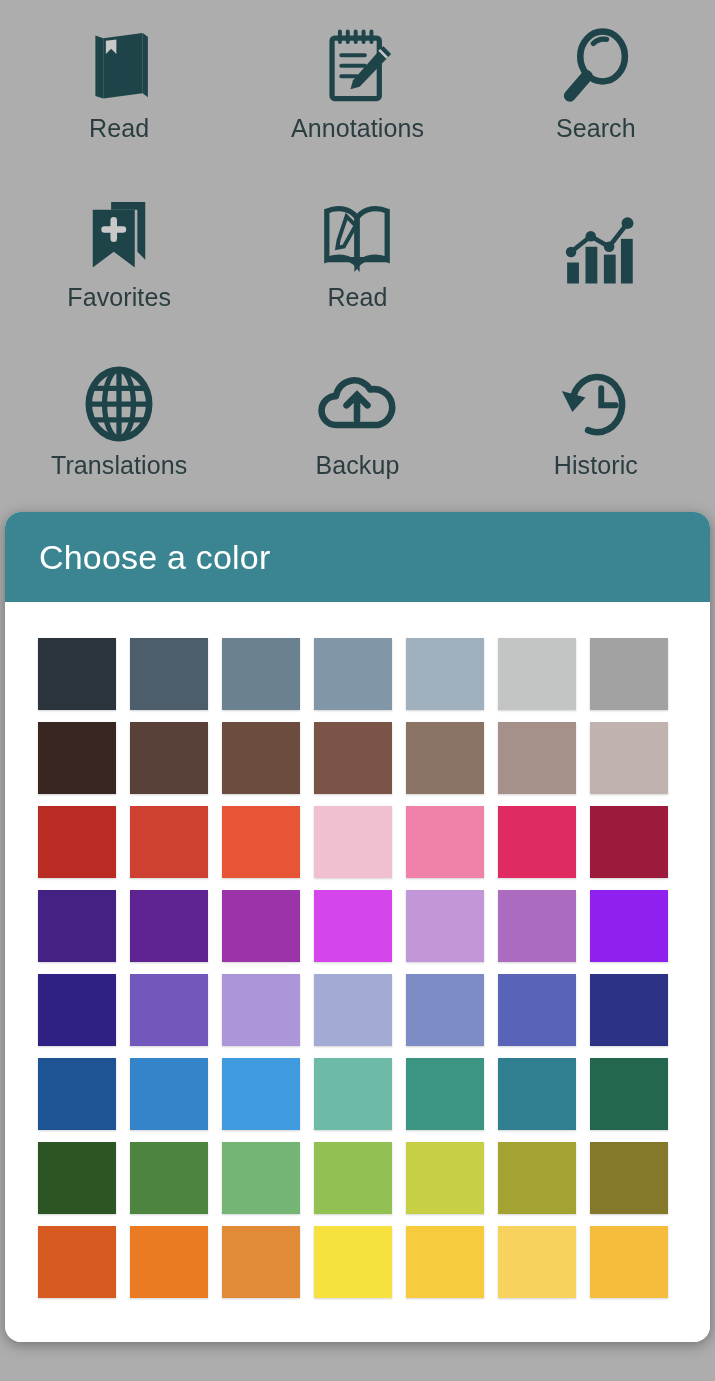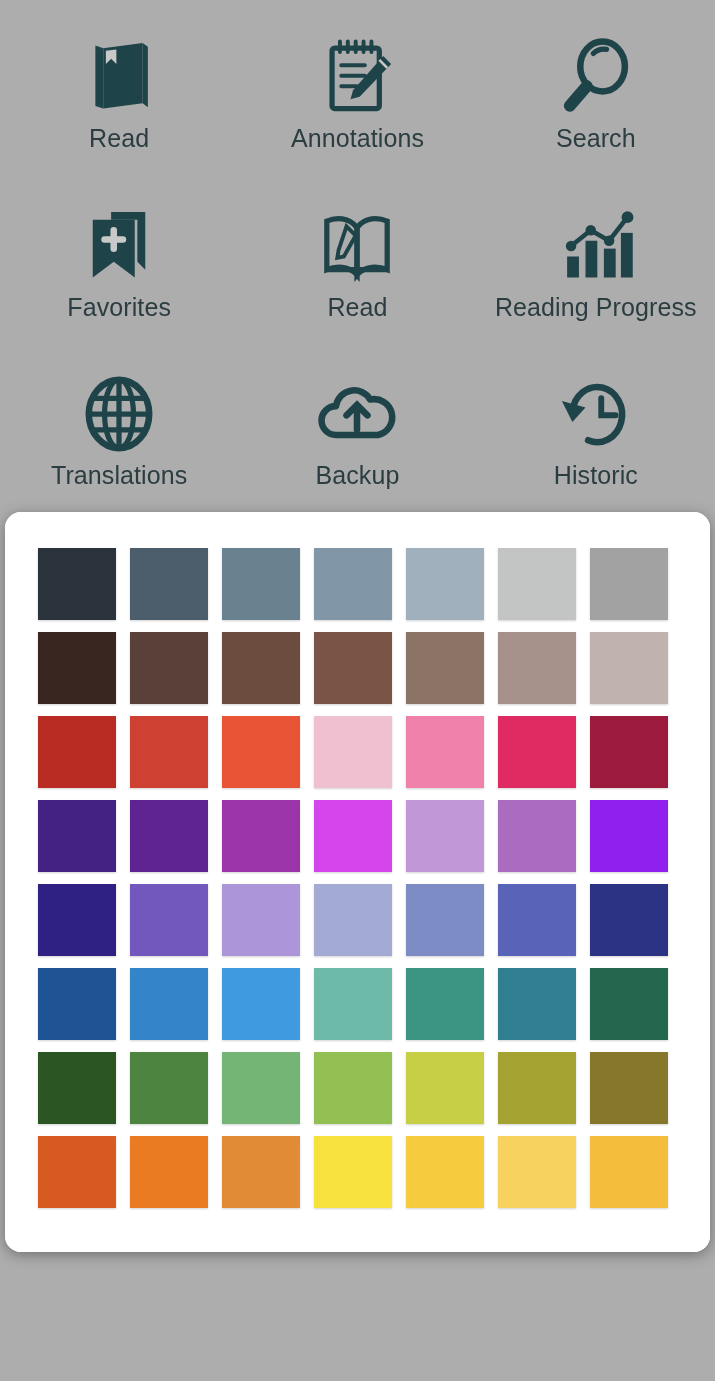--- a/index.html
+++ b/index.html
@@ -16,21 +16,20 @@
 
   
   #app-menu {
     position:absolute;
     top:0; left:0;
     width:715px; height:505px;
     display:grid;
     grid-template-columns:repeat(3, 1fr);
     grid-template-rows:repeat(3, 1fr);
     background:#adadad;
-    margin-top:10px;
   }
   .menu-tile {
     display:flex;
     flex-direction:column;
     align-items:center;
     justify-content:center;
     gap:6px;
   }
   .menu-tile .tile-icon {
     width:84px; height:84px;
@@ -160,21 +159,20 @@
         <rect x="24" y="28" width="9" height="28" fill="#1e4449"></rect>
         <rect x="38" y="34" width="9" height="22" fill="#1e4449"></rect>
         <rect x="51" y="22" width="9" height="34" fill="#1e4449"></rect>
         <path d="M13 32 L28 20 L42 28 L56 10" stroke="#1e4449" stroke-width="3.5" fill="none"></path>
         <circle cx="13" cy="32" r="4" fill="#1e4449"></circle>
         <circle cx="28" cy="20" r="4" fill="#1e4449"></circle>
         <circle cx="42" cy="28" r="4" fill="#1e4449"></circle>
         <circle cx="56" cy="10" r="4.5" fill="#1e4449"></circle>
       </svg>
     </span>
-    <span class="tile-label">Reading Progress</span>
   </div>
 
   <div class="menu-tile">
     <span class="tile-icon">
       <svg viewBox="0 0 64 64" fill="none">
         <ellipse cx="32" cy="32" rx="23" ry="26" stroke="#1e4449" stroke-width="5"></ellipse>
         <ellipse cx="32" cy="32" rx="11" ry="26" stroke="#1e4449" stroke-width="4"></ellipse>
         <path d="M32 6 V58" stroke="#1e4449" stroke-width="4"></path>
         <path d="M10 20 H54 M9 32 H55 M10 44 H54" stroke="#1e4449" stroke-width="4"></path>
       </svg>
@@ -199,20 +197,23 @@
         <path d="M6 22 L14 38 L24 27 Z" fill="#1e4449"></path>
         <path d="M36 20 V33 H47" stroke="#1e4449" stroke-width="4.5" stroke-linecap="round" fill="none"></path>
       </svg>
     </span>
     <span class="tile-label">Historic</span>
   </div>
 
 </div>
 
 <div id="color-dialog">
+  <div id="dialog-header">
+    <h1 id="dialog-title">Choose a color</h1>
+  </div>
   <div id="dialog-body">
     <div id="swatch-grid">
         <button class="swatch" aria-label="#2b333d" style="background: rgb(43, 51, 61);"></button>
         <button class="swatch" aria-label="#4c5d6b" style="background: rgb(76, 93, 107);"></button>
         <button class="swatch" aria-label="#6a8190" style="background: rgb(106, 129, 144);"></button>
         <button class="swatch" aria-label="#8197a7" style="background: rgb(129, 151, 167);"></button>
         <button class="swatch" aria-label="#a0b1bd" style="background: rgb(160, 177, 189);"></button>
         <button class="swatch" aria-label="#c3c4c4" style="background: rgb(195, 196, 196);"></button>
         <button class="swatch" aria-label="#a2a2a2" style="background: rgb(162, 162, 162);"></button>
         <button class="swatch" aria-label="#3a2620" style="background: rgb(58, 38, 32);"></button>

